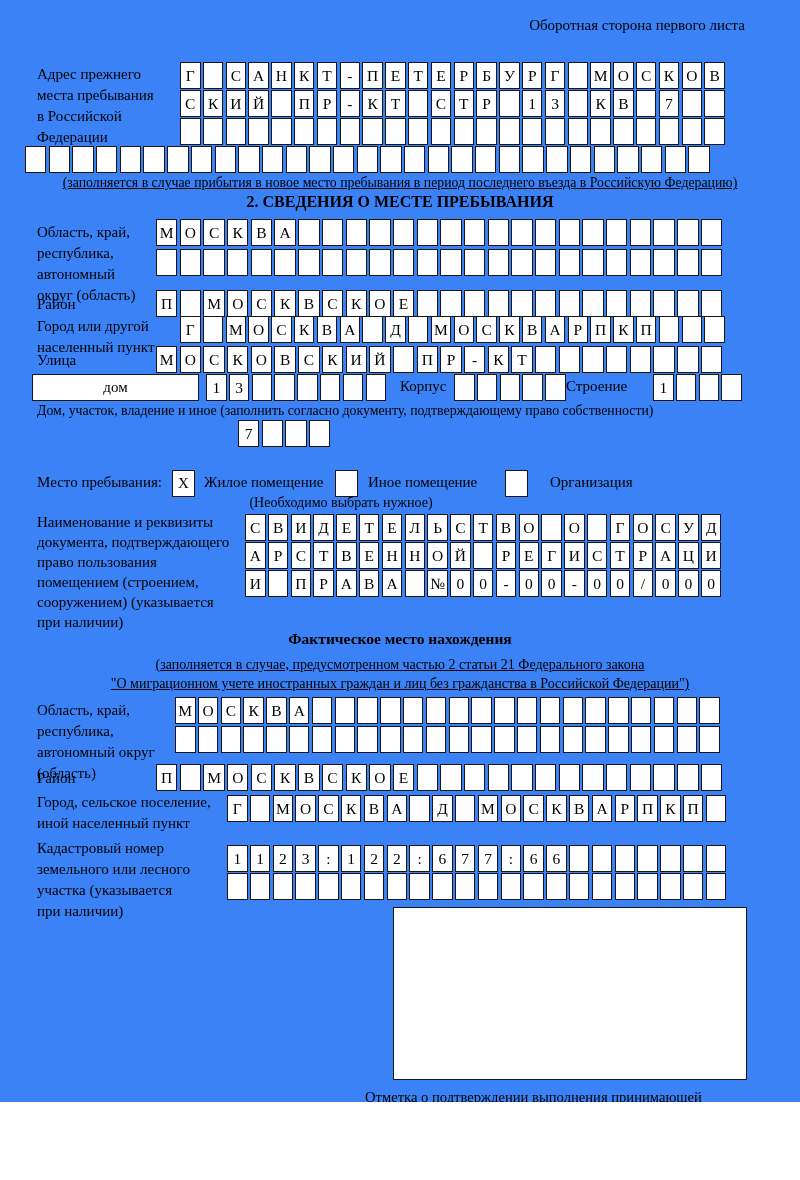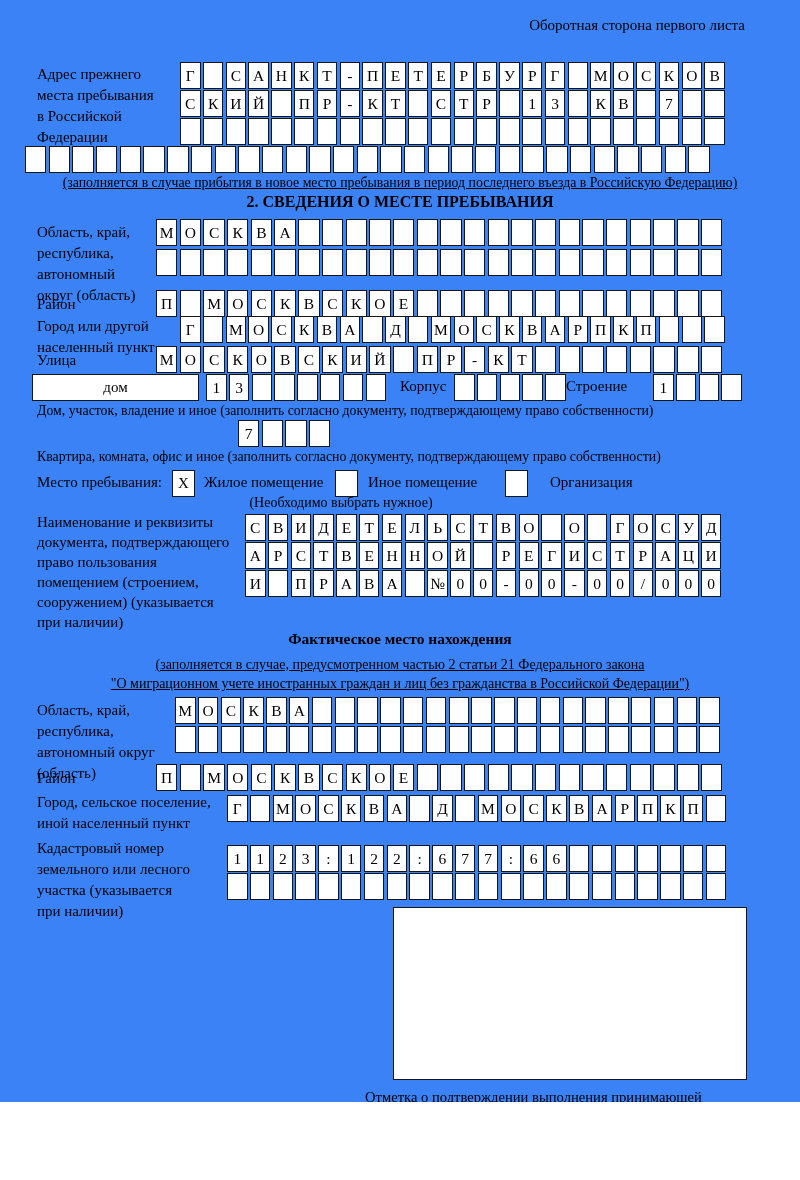--- a/index.html
+++ b/index.html
@@ -315,21 +315,20 @@
       <span class="cell"></span>
     </div>
   <div class="note" style="left:37px;top:403px">Дом, участок, владение и иное (заполнить согласно документу, подтверждающему право собственности)</div>
 
   <div class="cells" style="left:238px;top:420px">
       <span class="cell">7</span>
       <span class="cell"></span>
       <span class="cell"></span>
       <span class="cell"></span>
     </div>
-  <div class="note" style="left:37px;top:449px">Квартира, комната, офис и иное (заполнить согласно документу, подтверждающему право собственности)</div>
 
   <div class="opt" style="left:37px;top:474px">Место пребывания:</div>
   <div class="checkbox" style="left:172px;top:470px">X</div>
   <div class="opt" style="left:204px;top:474px">Жилое помещение</div>
   <div class="checkbox" style="left:335px;top:470px"></div>
   <div class="opt" style="left:368px;top:474px">Иное помещение</div>
   <div class="checkbox" style="left:505px;top:470px"></div>
   <div class="opt" style="left:550px;top:474px">Организация</div>
   <div class="note" style="left:231px;top:495px;width:220px;text-align:center;font-size:14px">(Необходимо выбрать нужное)</div>
 

